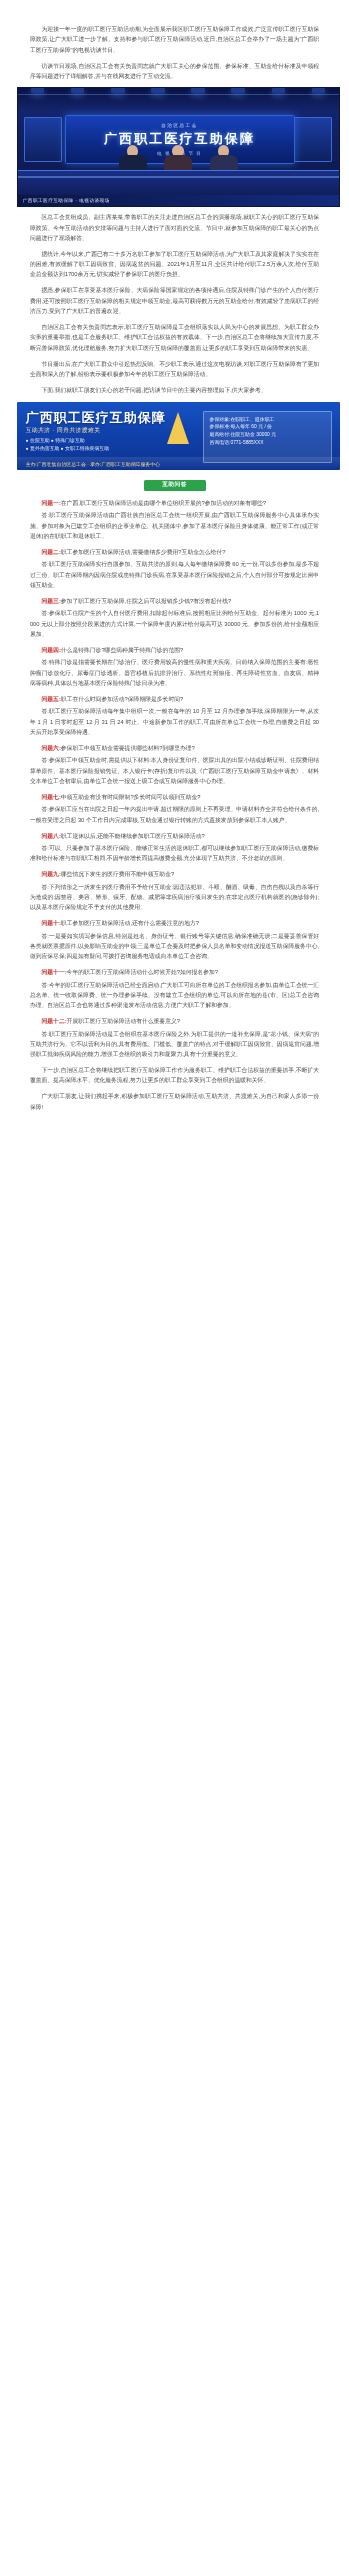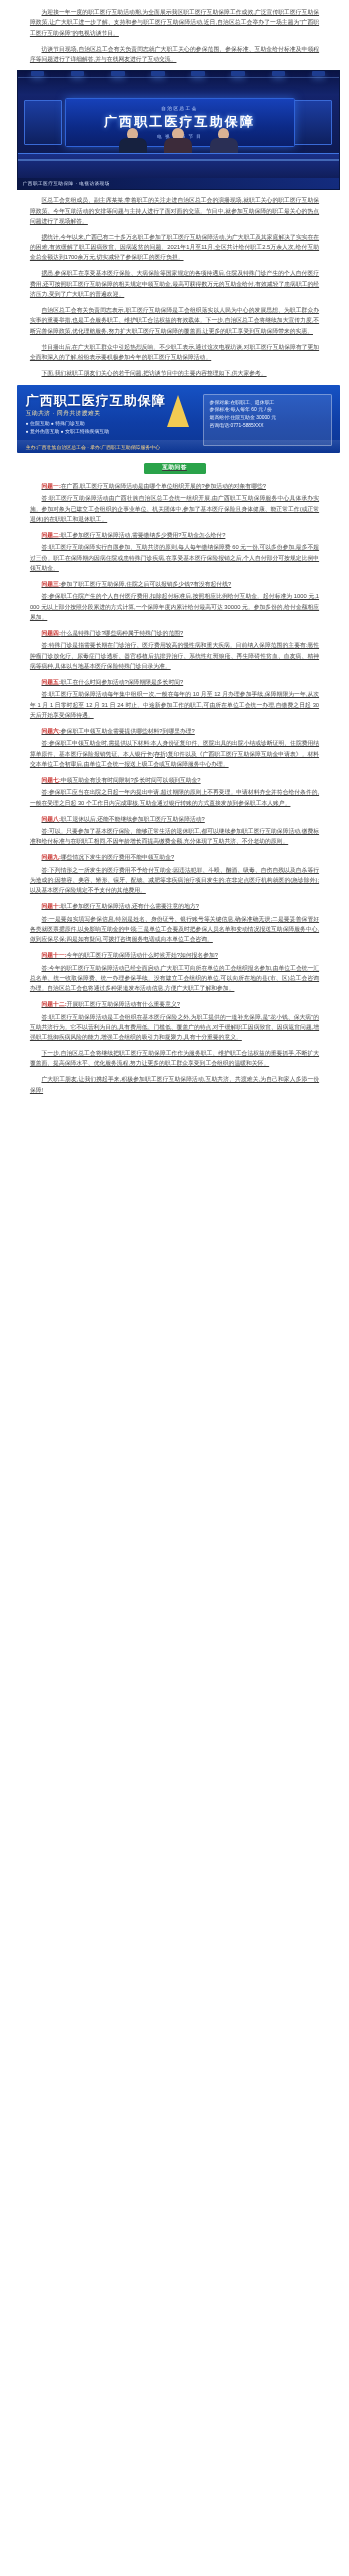--- a/index.html
+++ b/index.html
@@ -3,21 +3,21 @@
 <meta charset="utf-8">
 <style>
   html,body{margin:0;padding:0;}
   body{
     width:349px;
     background:#ffffff;
     font-family:"Liberation Sans","DejaVu Sans",sans-serif;
     color:#3b3b3b;
     -webkit-font-smoothing:antialiased;
   }
-  .page{width:316px;margin:0 auto;background:#fff;padding:0 0 12.4px 0;box-sizing:border-box;text-decoration:underline;}
+  .page{width:316px;margin:17px auto;background:#fff;padding:0 0 12.4px 0;box-sizing:border-box;}
   .pad{padding:0 13.4px;box-sizing:border-box;}
 
   p.body{
     font-size:5.8px;
     line-height:10.3px;
     color:#4a4a4a;
     margin:0 0 5.7px 0;
     text-align:justify;
     text-indent:2em;
     word-break:break-all;

